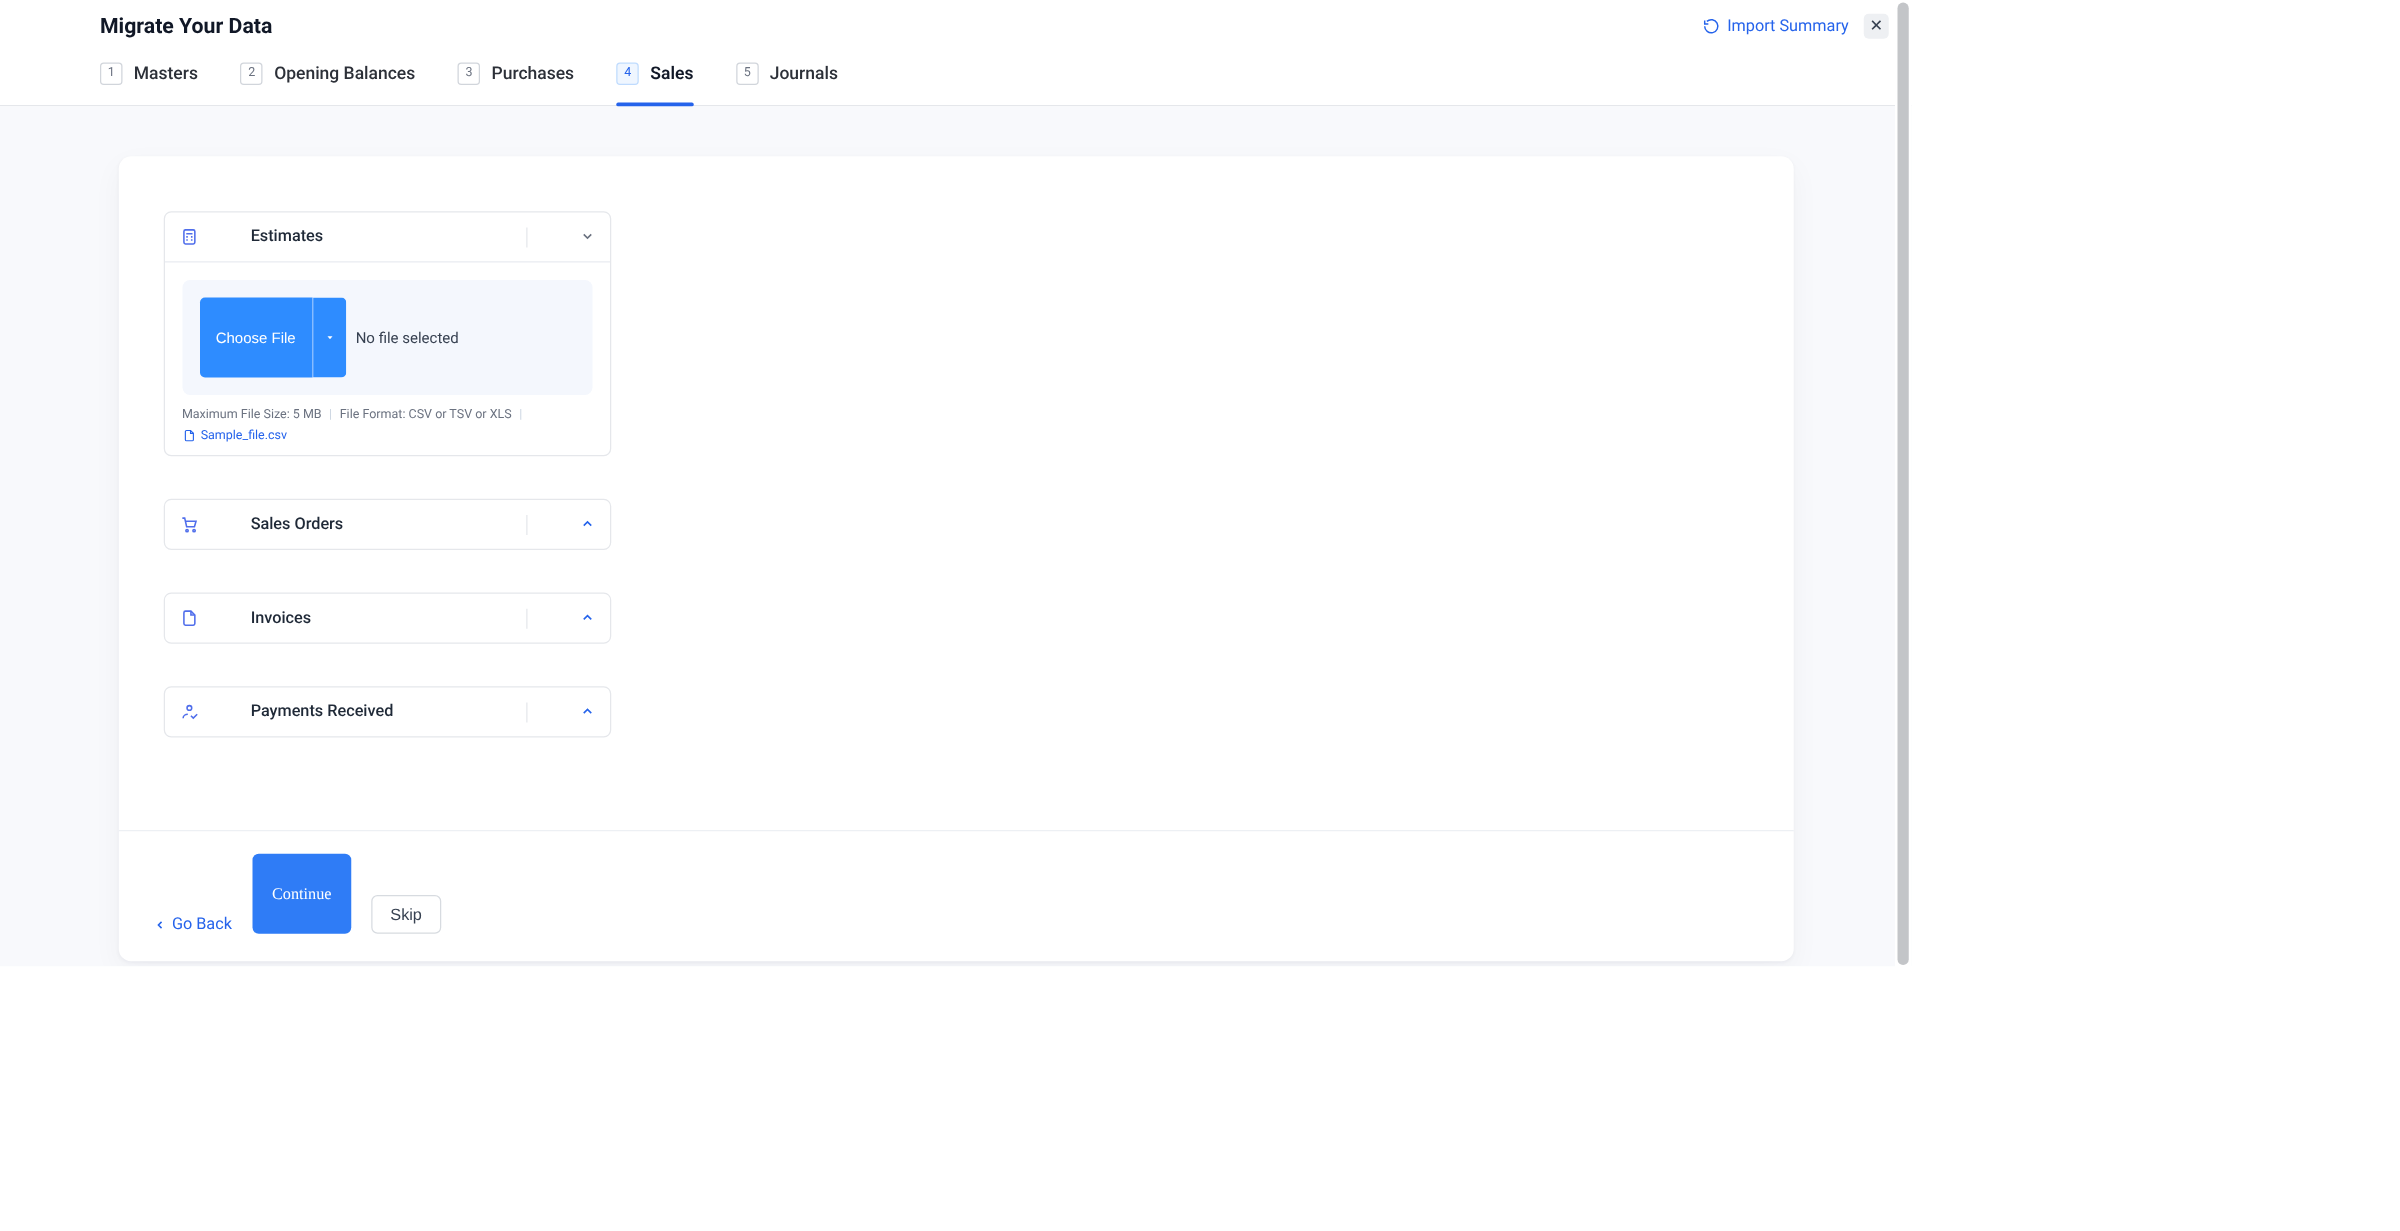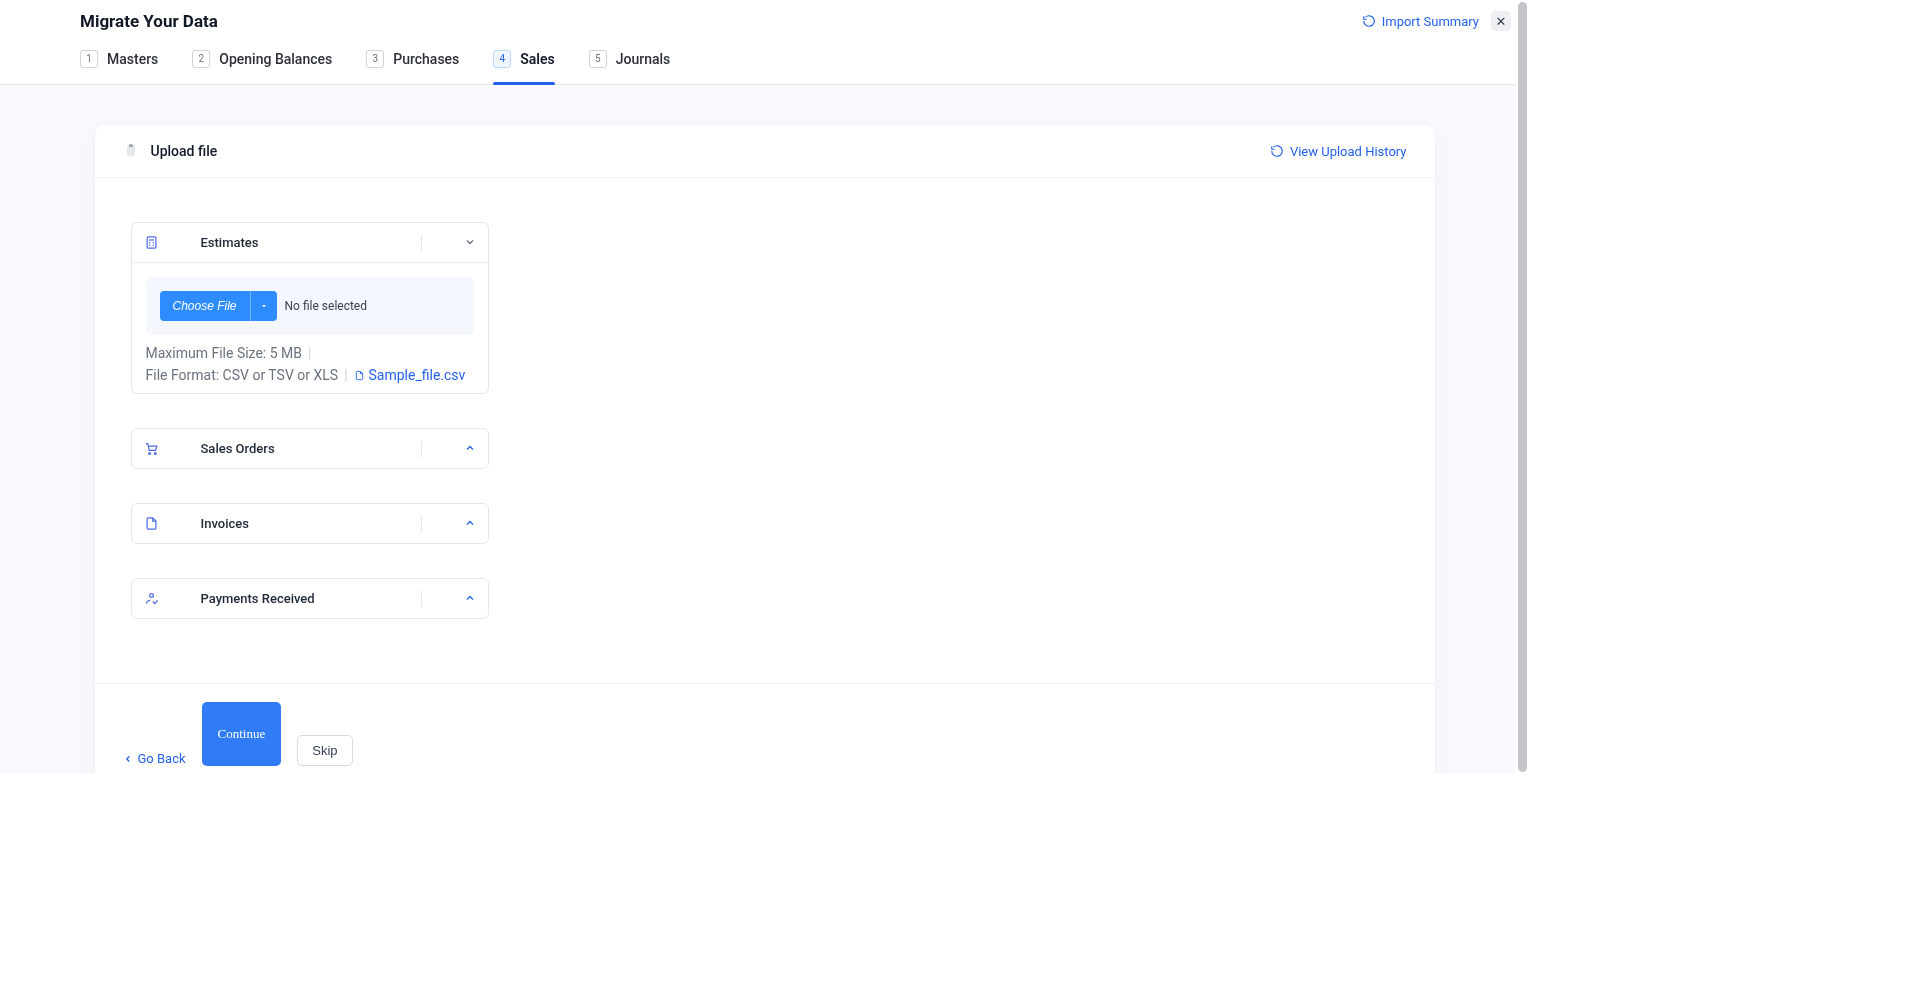--- a/index.html
+++ b/index.html
@@ -118,30 +118,30 @@
   .chevron.blue { color: #2563eb; }
 
   .section-body { border-top: 1px solid #e9ecf1; padding: 14px 14px 10px 14px; }
   .file-row {
     background: #f4f7fd; border-radius: 6px; padding: 14px 14px;
     display: flex; align-items: center; gap: 8px;
   }
   .choose-btn-group { display: inline-flex; }
   .choose-btn {
     background: #2e8cff; color: #fff; border: none;
-    font-size: 12px; font-weight: 500; padding: 8px 13px; border-radius: 4px 0 0 4px; cursor: pointer; font-style: italic;
+    font-size: 12px; font-weight: 500; padding: 25px 13px; border-radius: 4px 0 0 4px; cursor: pointer;
   }
   .choose-drop {
     background: #2e8cff; color: #fff; border: none; border-left: 1px solid rgba(255,255,255,.35);
     padding: 7px 9px; border-radius: 0 4px 4px 0; cursor: pointer; display: inline-flex; align-items: center;
   }
   .choose-drop svg { width: 8px; height: 8px; }
   .no-file { font-size: 12px; color: #374151; }
   .hint-row {
-    margin-top: 10px; font-size: 14px; color: #6b7280;
+    margin-top: 10px; font-size: 10px; color: #6b7280;
     display: flex; align-items: center; gap: 6px; flex-wrap: wrap;
   }
   .hint-sep { color: #cbd5e1; }
   .sample-link { color: #2563eb; display: inline-flex; align-items: center; gap: 4px; cursor: pointer; }
   .sample-link svg { width: 11px; height: 11px; }
 
   .card-footer {
     border-top: 1px solid #edf0f4;
     padding: 18px 28px 22px 28px;
     display: flex; align-items: flex-end; gap: 16px;
@@ -198,36 +198,20 @@
         <span class="tab-label">Sales</span>
       </div>
       <div class="tab">
         <span class="tab-num">5</span>
         <span class="tab-label">Journals</span>
       </div>
     </div>
 
   <div class="content-wrap">
     <div class="card">
-      <div class="card-header">
-        <div class="card-header-left">
-          <svg class="upload-icon" viewBox="0 0 24 24">
-            <rect x="6" y="4" width="12" height="16" rx="2" fill="#e5e7eb"></rect>
-            <rect x="9" y="2" width="6" height="4" rx="1" fill="#9ca3af"></rect>
-          </svg>
-          <span class="upload-title">Upload file</span>
-        </div>
-        <a class="view-history">
-          <svg viewBox="0 0 24 24" fill="none" stroke="#2563eb" stroke-width="2">
-            <path d="M3 12a9 9 0 1 0 3-6.7"></path>
-              <path d="M3 4v5h5"></path>
-          </svg>
-          <span>View Upload History</span>
-        </a>
-      </div>
 
       <div class="card-body" id="sections">
           <div class="section">
             <div class="section-header">
               <span class="section-icon"><svg viewBox="0 0 24 24" fill="none" stroke="#506eeb" stroke-width="2">
                   <rect x="5" y="3" width="14" height="18" rx="2"></rect>
                   <line x1="8" y1="8" x2="16" y2="8"></line>
                   <line x1="8" y1="12" x2="10" y2="12"></line>
                   <line x1="14" y1="12" x2="16" y2="12"></line>
                   <line x1="8" y1="16" x2="10" y2="16"></line>

